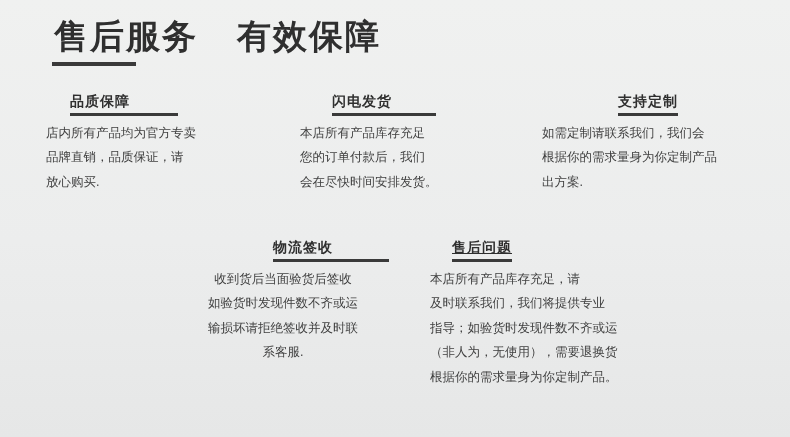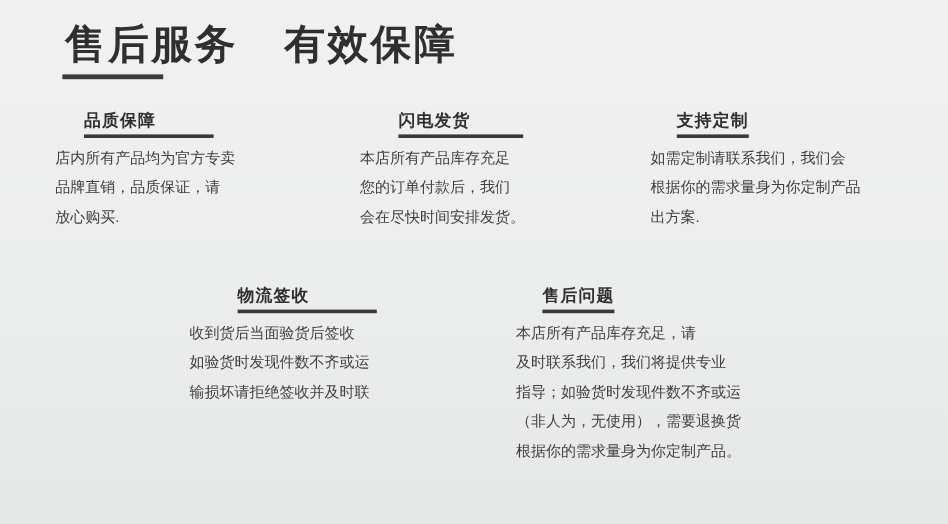--- a/index.html
+++ b/index.html
@@ -76,27 +76,27 @@
   .block-body div {
     white-space: nowrap;
   }
 
   
   #b1 { left: 46px;  top: 92px;  width: 230px; }
   #b1 .block-title { margin-left: 24px; }
   #b2 { left: 300px; top: 92px;  width: 230px; }
   #b2 .block-title { margin-left: 32px; }
   #b3 { left: 542px; top: 92px;  width: 240px; }
-  #b3 .block-title { margin-left: 22px; }
+  #b3 .block-title { margin-left: 76px; }
 
   
-  #b4 { left: 158px; top: 238px; width: 250px; }
+  #b4 { left: 158px; top: 238px; width: 250px; text-align: center; }
   #b4 .block-title { margin-left: 40px; }
   #b5 { left: 430px; top: 238px; width: 300px; }
-  #b5 .block-title { margin-left: 22px; }
+  #b5 .block-title { margin-left: 22px; text-decoration: underline; }
 
   .u-quality  { width: 108px; left: 24px; }
   .u-ship     { width: 104px; left: 0px; }
   .u-custom   { width: 60px;  left: 46px; }
   .u-logistic { width: 116px; left: 0px; }
   .u-after    { width: 60px;  left: 46px; }
 </style>
 </head>
 <body>
 
@@ -147,20 +147,21 @@
 
   <div class="block" id="b4">
     <div class="block-title">
       <span>物流签收</span>
       <span class="tl-underline u-logistic"></span>
     </div>
     <div class="block-body">
       <div>收到货后当面验货后签收</div>
       <div>如验货时发现件数不齐或运</div>
       <div>输损坏请拒绝签收并及时联</div>
+      <div>系客服.</div>
     </div>
   </div>
 
   <div class="block" id="b5">
     <div class="block-title">
       <span>售后问题</span>
       <span class="tl-underline u-after"></span>
     </div>
     <div class="block-body">
       <div>本店所有产品库存充足，请</div>

